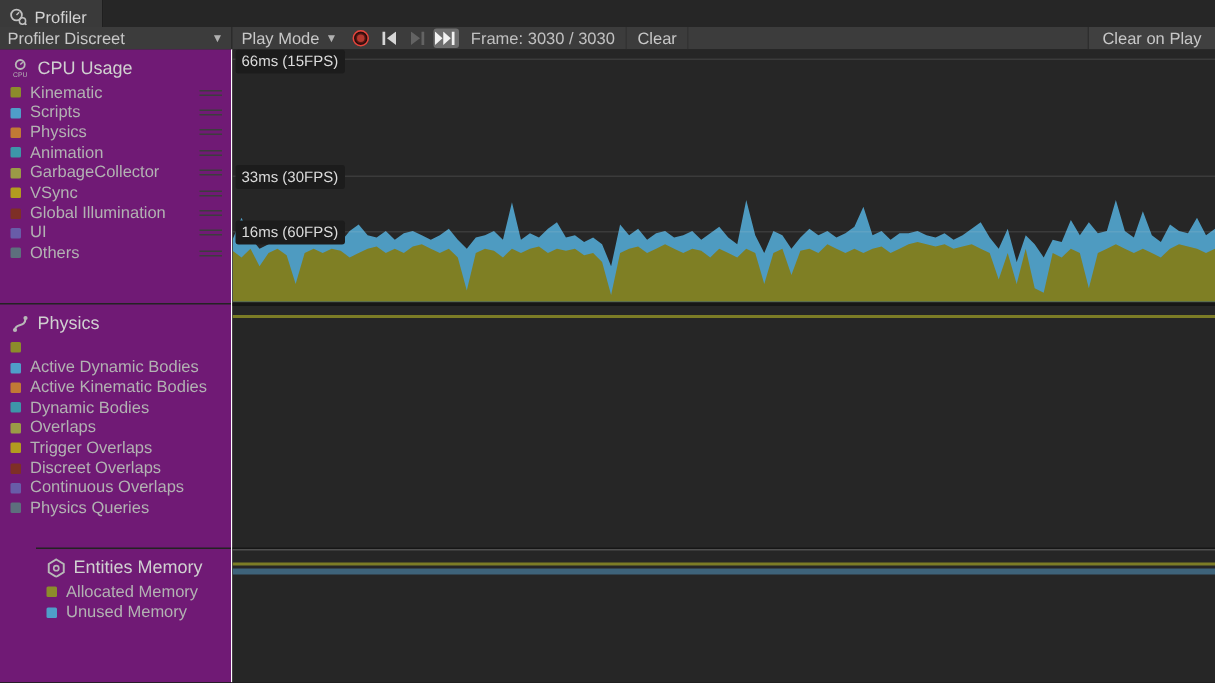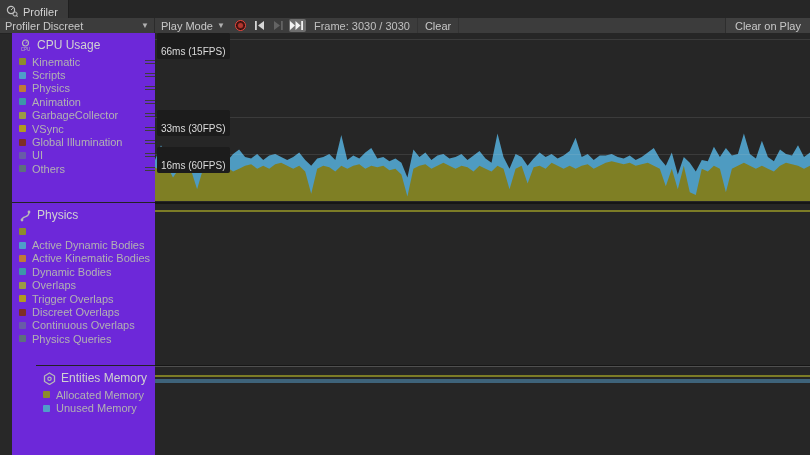--- a/index.html
+++ b/index.html
@@ -21,40 +21,40 @@
           border-radius:2px;}
   .tb-btn.active{background:#6e6e6e;}
   .record-dot{width:9px;height:9px;border-radius:50%;border:1.5px solid #e8453c;background:#551715;
               box-shadow:inset 0 0 0 1px #2a0d0c;position:relative;}
   .record-dot::after{content:"";position:absolute;left:2px;top:2px;width:5px;height:5px;border-radius:50%;background:#b4372e;}
   .tb-frame{color:#c0c0c0;padding:0 7px;}
   .tb-clear{padding:0 7px;border-left:1px solid #333;border-right:1px solid #333;height:100%;display:flex;align-items:center;}
   .tb-right{margin-left:auto;display:flex;align-items:center;height:100%;}
   .tb-clear-on-play{padding:0 9px;height:100%;display:flex;align-items:center;background:#404040;border-left:1px solid #2e2e2e;}
   
-  .sidebar{position:absolute;left:12px;top:33px;width:155px;bottom:0;background:#6d28d9;border-right:1px solid #ffffff;box-sizing:border-box;}
+  .sidebar{position:absolute;left:0;top:33px;width:155px;bottom:0;background:#701a75;border-right:1px solid #ffffff;box-sizing:border-box;}
   .module{position:relative;box-sizing:border-box;overflow:hidden;}
   .module + .module{border-top:1px solid #232323;}
   .mod-cpu{height:169px;} .mod-physics{height:163px;} .mod-entities{height:90px;margin-left:24px;}
   .mod-header{display:flex;align-items:center;gap:5px;padding:5px 4px 3px 6px;font-size:12px;color:#d0d0d0;cursor:default;}
   .mod-icon{width:14px;height:14px;display:inline-flex;align-items:center;justify-content:center;flex:0 0 14px;}
   .legend-row{display:flex;align-items:center;height:13.4px;padding-left:7px;padding-right:4px;font-size:11px;color:#b2b2b2;cursor:default;}
   .swatch{width:7px;height:7px;border-radius:1px;margin-right:6px;flex:0 0 7px;}
   .legend-label{white-space:nowrap;overflow:hidden;flex:1 1 auto;}
   .dashes{display:flex;flex-direction:column;gap:2px;margin-left:auto;padding-right:2px;}
   .dashes i{display:block;width:15px;height:1px;background:#3d3d3d;}
   
   .charts{position:absolute;left:155px;top:33px;right:0;bottom:0;background:#242424;}
   .chart{position:relative;background:#262626;overflow:hidden;}
   .chart-cpu{height:169px;border-bottom:2px solid #161616;box-sizing:content-box;}
   .chart-physics{height:161px;border-bottom:1px solid #161616;}
   .chart-entities{height:89px;border-top:1px solid #4f4f4f;}
   .gridline{position:absolute;left:0;right:0;height:1px;background:rgba(210,210,210,0.12);z-index:3;}
   .grid-label{position:absolute;left:2px;z-index:4;background:#1c1c1c;color:#dcdcdc;font-size:10px;
-              padding:13px 5px 2px 4px;border-radius:2px;white-space:nowrap;}
+              padding:3px 5px 2px 4px;border-radius:2px;white-space:nowrap;}
   .wave{position:absolute;left:0;top:0;width:100%;height:100%;z-index:2;}
   .hline{position:absolute;left:0;right:0;z-index:2;}
 </style>
 </head>
 <body>
 
 <div id="window">
 
   <div class="tabbar">
     <div class="tab">

